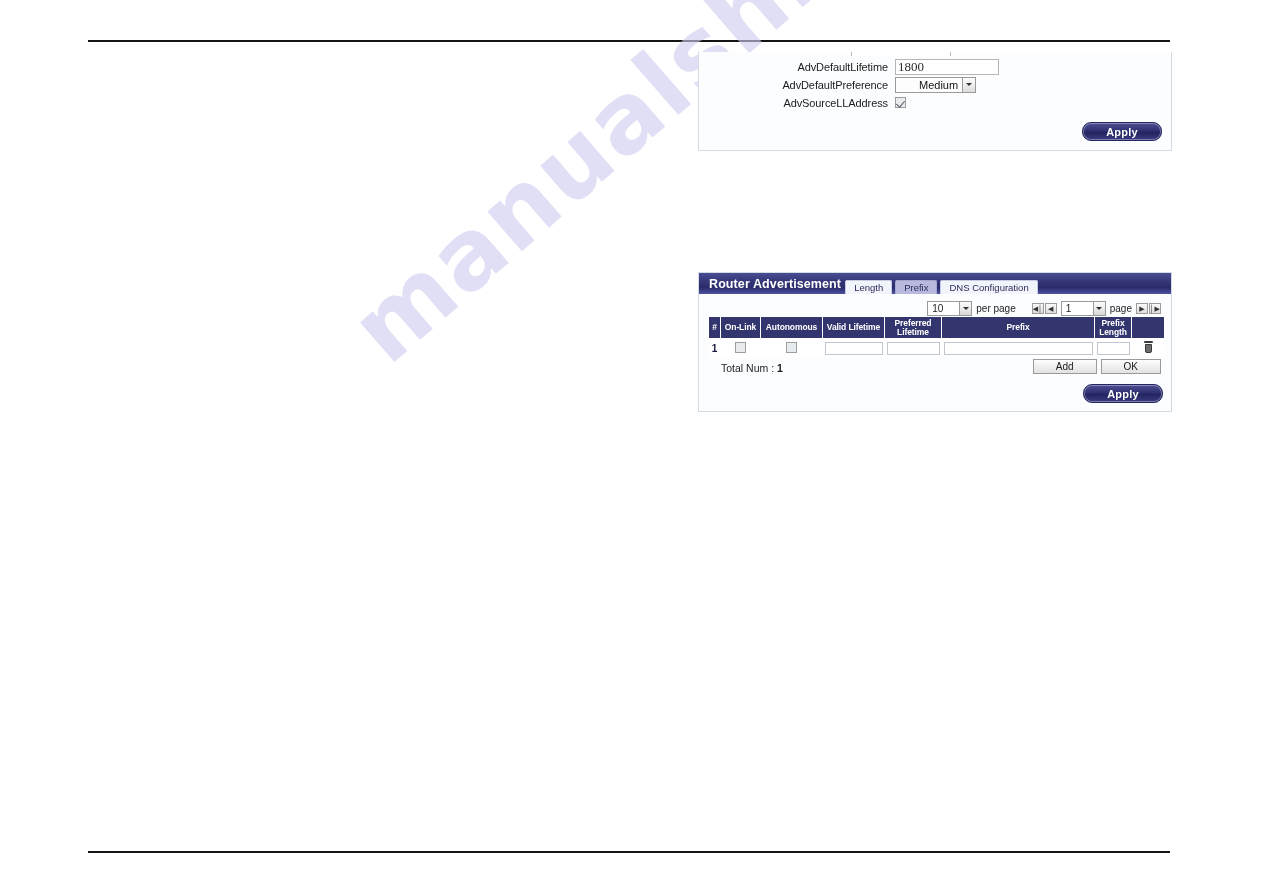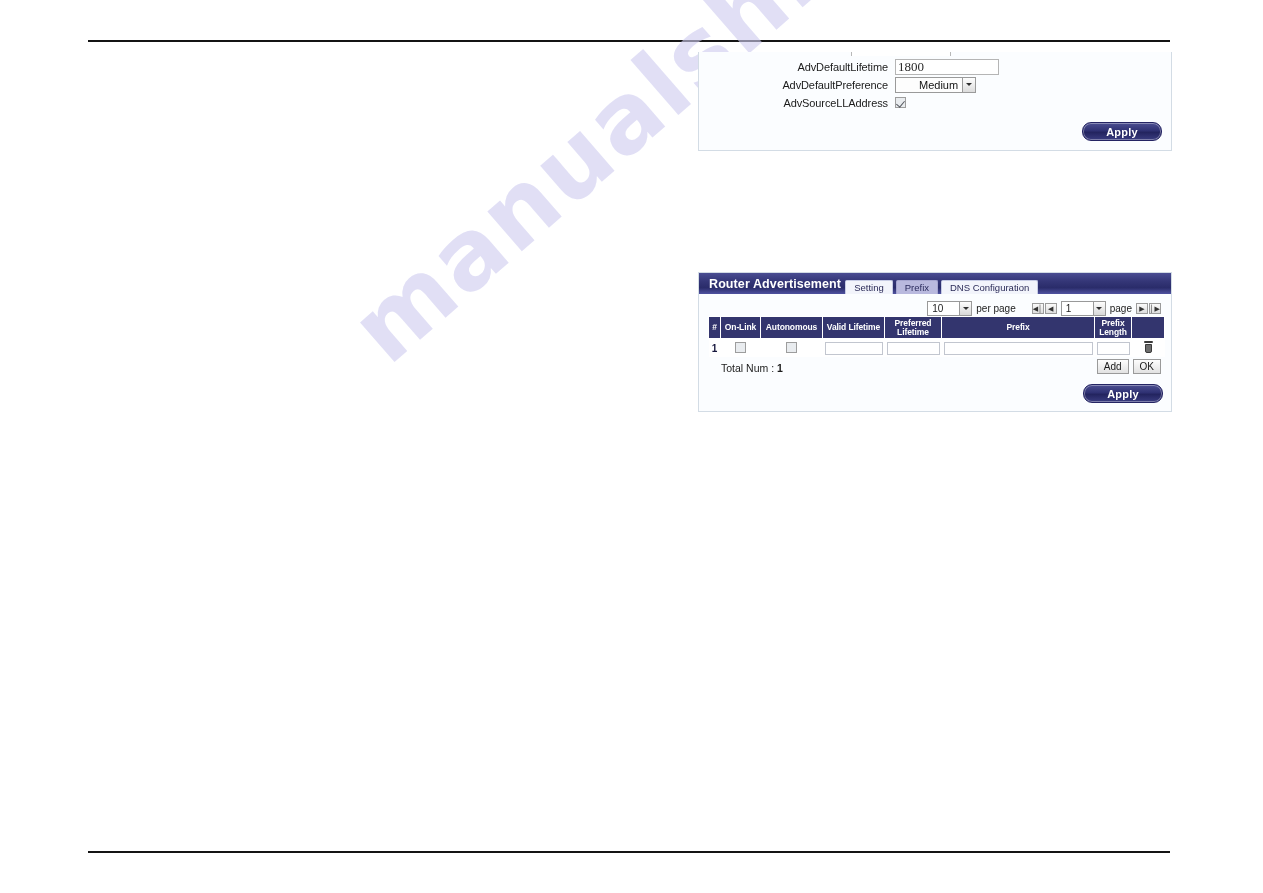--- a/index.html
+++ b/index.html
@@ -348,21 +348,21 @@
   .btn-grp {
     position: absolute;
     right: 10px;
     top: 86px;
     display: flex;
     gap: 4px;
   }
   .gray-btn {
     min-width: 28px;
     height: 15px;
-    padding: 0 6px;
+    padding: 0 22px;
     border: 1px solid #9a9a9a;
     background: linear-gradient(#fdfdfd,#e2e2e2);
     font-size: 10px;
     color: #1a1a1a;
     display: flex;
     align-items: center;
     justify-content: center;
     cursor: pointer;
     box-sizing: border-box;
   }
@@ -405,21 +405,21 @@
   </div>
 
   <div class="apply-btn">Apply</div>
 </div>
 
 <div class="panel" id="panel-prefix">
 
   <div class="titlebar">
     <div class="title-text">Router Advertisement</div>
     <div class="tabs">
-      <div class="tab">Setting</div>
+      <div class="tab">Length</div>
       <div class="tab active">Prefix</div>
       <div class="tab">DNS Configuration</div>
     </div>
   </div>
 
   <div class="pager">
     <div class="mini-select">
       <span class="mv">10</span>
       <span class="ma">
           <i></i>

